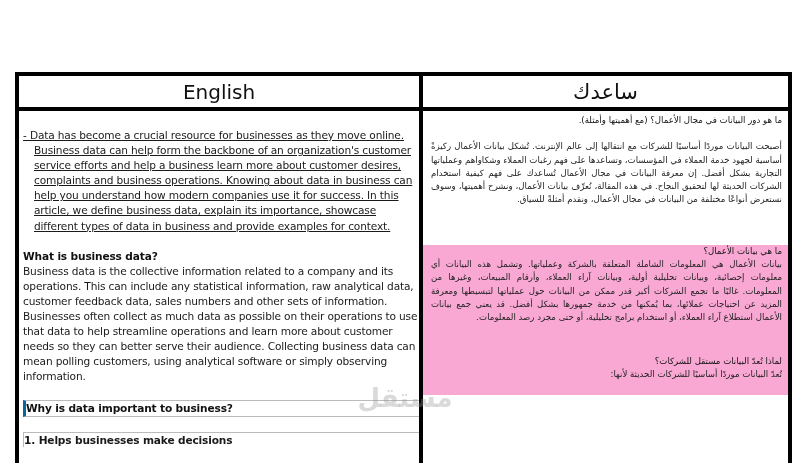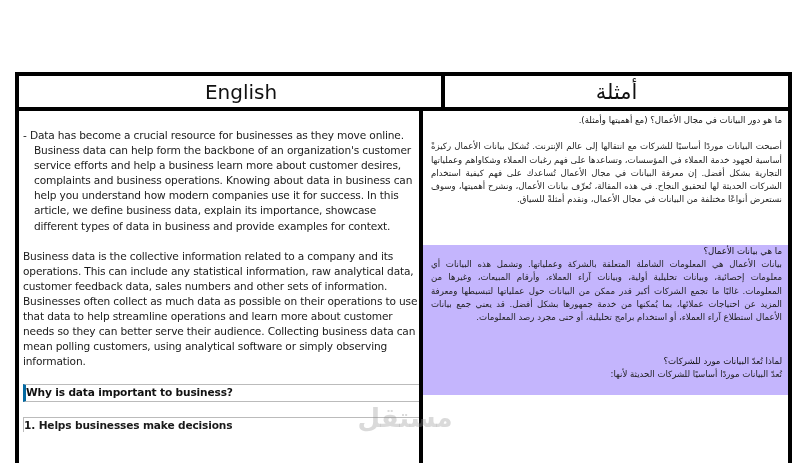--- a/index.html
+++ b/index.html
@@ -6,91 +6,92 @@
     body {
       width: 800px; height: 463px; overflow: hidden; background: #ffffff;
       position: relative; font-family: "Liberation Sans", sans-serif; color: #111;
     }
     .doc-table {
       position: absolute; left: 15px; top: 72px; width: 777px; height: 420px;
       border-top: 4px solid #000; border-left: 4px solid #000; border-right: 4px solid #000;
       box-sizing: border-box; display: flex; flex-direction: column;
     }
     .header-row {
-      display: flex; height: 31px; border-bottom: 4px solid #000; flex: none; padding-left: 22px;
+      display: flex; height: 31px; border-bottom: 4px solid #000; flex: none;
     }
     .header-cell {
       display: flex; align-items: center; justify-content: center;
       font-size: 21px; color: #111;
     }
     .header-cell.en { width: 400px; font-family: "DejaVu Sans", sans-serif; font-size: 20px; }
     .col-divider { width: 4px; background: #000; flex: none; }
     .header-cell.ar { flex: 1; font-family: "DejaVu Sans", sans-serif; direction: rtl; }
     .body-row { display: flex; flex: 1; overflow: hidden; }
     .col-en { width: 400px; padding: 2px 0 0 4px; box-sizing: border-box; overflow: hidden; flex: none; }
     .col-ar {
       flex: 1; direction: rtl; padding: 3px 6px 0 8px; box-sizing: border-box; overflow: hidden;
       font-family: "DejaVu Sans", sans-serif;
     }
     .en-text {
       font-family: "DejaVu Sans", sans-serif; font-size: 10.6px; line-height: 15.1px;
       letter-spacing: -0.15px; color: #1a1a1a;
     }
     .en-heading { font-weight: bold; color: #111; }
-    .en-para-indent { padding-left: 11px; text-indent: -11px; }
+    .en-para-indent { padding-left: 11px; text-indent: -11px; text-decoration: underline; }
     .spacer { height: 15px; }
     .boxed-heading {
       border-top: 1px solid #bbb; border-bottom: 1px solid #bbb; border-left: 3px solid #0369a1;
       margin-right: -2px;
     }
     .boxed-next {
       border-top: 1px solid #bbb; border-left: 1px solid #bbb; height: 14px; margin-right: -2px;
       font-weight: bold; overflow: hidden;
     }
     .ar-text { font-size: 8.6px; line-height: 13.3px; color: #222; text-align: justify; }
     .ar-heading { font-weight: normal; color: #111; }
-    .ar-section-gray { background: #c4b5fd; margin: 0 -6px 0 -8px; padding: 0 6px 0 8px; }
+    .ar-section-gray { background: #f9a8d4; margin: 0 -6px 0 -8px; padding: 0 6px 0 8px; }
     .watermark {
-      position: absolute; left: 355px; top: 405px; width: 100px; text-align: center;
+      position: absolute; left: 355px; top: 385px; width: 100px; text-align: center;
       color: rgba(150,150,150,0.35); pointer-events: none;
     }
     .wm-ar { font-size: 26px; font-weight: bold; line-height: 26px; font-family: "DejaVu Sans", sans-serif; }
     .wm-en { font-size: 16px; line-height: 16px; font-family: "DejaVu Sans", sans-serif; }
   </style>
 </head>
 <body>
 
 <div class="doc-table">
   <div class="header-row">
     <div class="header-cell en">English</div>
     <div class="col-divider"></div>
-    <div class="header-cell ar">أمثلة</div>
+    <div class="header-cell ar">ساعدك</div>
   </div>
   <div class="body-row">
     <div class="col-en en-text">
       <div class="spacer"></div>
       <div class="en-para-indent">- Data has become a crucial resource for businesses as they move online. Business data can help form the backbone of an organization's customer service efforts and help a business learn more about customer desires, complaints and business operations. Knowing about data in business can help you understand how modern companies use it for success. In this article, we define business data, explain its importance, showcase different types of data in business and provide examples for context.</div>
       <div class="spacer"></div>
+      <div class="en-heading">What is business data?</div>
       <div>Business data is the collective information related to a company and its operations. This can include any statistical information, raw analytical data, customer feedback data, sales numbers and other sets of information. Businesses often collect as much data as possible on their operations to use that data to help streamline operations and learn more about customer needs so they can better serve their audience. Collecting business data can mean polling customers, using analytical software or simply observing information.</div>
       <div class="spacer"></div>
       <div class="en-heading boxed-heading">Why is data important to business?</div>
       <div class="spacer"></div>
       <div class="boxed-next">1. Helps businesses make decisions</div>
     </div>
     <div class="col-divider"></div>
     <div class="col-ar ar-text">
       <div class="ar-heading">ما هو دور البيانات في مجال الأعمال؟ (مع أهميتها وأمثلة).</div>
       <div style="height:13px"></div>
       <div>أصبحت البيانات موردًا أساسيًا للشركات مع انتقالها إلى عالم الإنترنت. تُشكل بيانات الأعمال ركيزةً أساسية لجهود خدمة العملاء في المؤسسات، وتساعدها على فهم رغبات العملاء وشكاواهم وعملياتها التجارية بشكل أفضل. إن معرفة البيانات في مجال الأعمال تُساعدك على فهم كيفية استخدام الشركات الحديثة لها لتحقيق النجاح. في هذه المقالة، نُعرِّف بيانات الأعمال، ونشرح أهميتها، وسوف نستعرض أنواعًا مختلفة من البيانات في مجال الأعمال، ونقدم أمثلةً للسياق.</div>
       <div style="height:38px"></div>
       <div class="ar-section-gray">
         <div class="ar-heading">ما هي بيانات الأعمال؟</div>
         <div>بيانات الأعمال هي المعلومات الشاملة المتعلقة بالشركة وعملياتها. وتشمل هذه البيانات أي معلومات إحصائية، وبيانات تحليلية أولية، وبيانات آراء العملاء، وأرقام المبيعات، وغيرها من المعلومات. غالبًا ما تجمع الشركات أكبر قدر ممكن من البيانات حول عملياتها لتبسيطها ومعرفة المزيد عن احتياجات عملائها، بما يُمكنها من خدمة جمهورها بشكل أفضل. قد يعني جمع بيانات الأعمال استطلاع آراء العملاء، أو استخدام برامج تحليلية، أو حتى مجرد رصد المعلومات.</div>
         <div style="height:30px"></div>
-        <div class="ar-heading">لماذا تُعدّ البيانات مورد للشركات؟</div>
+        <div class="ar-heading">لماذا تُعدّ البيانات مستقل للشركات؟</div>
         <div>تُعدّ البيانات موردًا أساسيًا للشركات الحديثة لأنها:</div>
         <div style="height:14px"></div>
       </div>
     </div>
   </div>
 </div>
 
 <div class="watermark">
   <div class="wm-ar">مستقل</div>
 </div>

